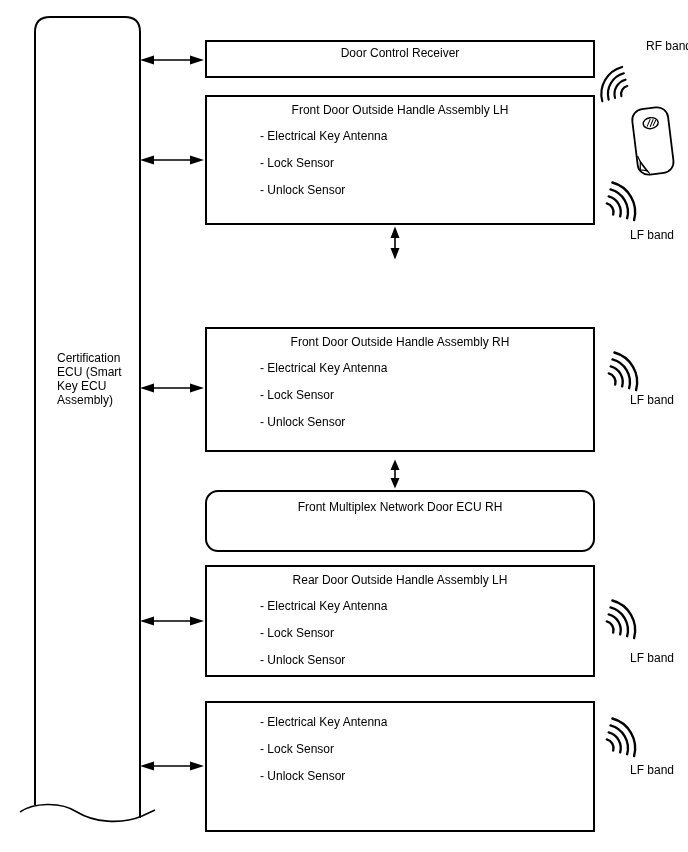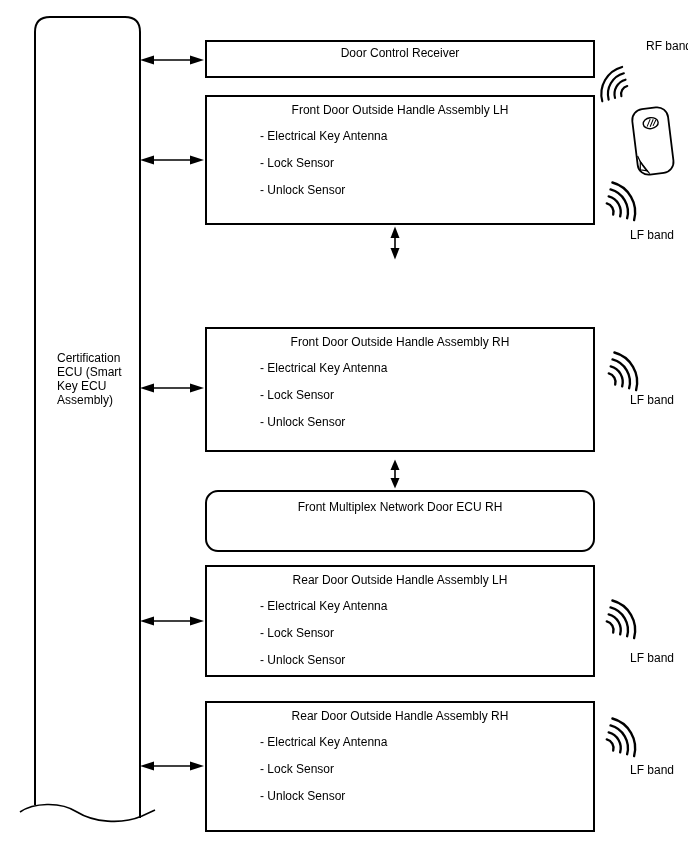--- a/index.html
+++ b/index.html
@@ -84,21 +84,20 @@
   <div class="box" style="top:555px;height:112px;margin-top:10px;">
     <span class="box-title">Rear Door Outside Handle Assembly LH</span>
     <div class="box-items">
       <div>- Electrical Key Antenna</div>
       <div>- Lock Sensor</div>
       <div>- Unlock Sensor</div>
     </div>
   </div>
 
   <div class="box" style="top:701px;height:131px;">
-    <span class="box-title">Rear Door Outside Handle Assembly RH</span>
     <div class="box-items">
       <div>- Electrical Key Antenna</div>
       <div>- Lock Sensor</div>
       <div>- Unlock Sensor</div>
     </div>
   </div>
 
   <svg class="abs" style="left:139px;top:54px;" width="66" height="12" viewBox="0 0 66 12">
     <line x1="12" y1="6" x2="54" y2="6" stroke="#000" stroke-width="1.6"></line>
     <polygon points="1,6 15,1.5 15,10.5" fill="#000"></polygon>

